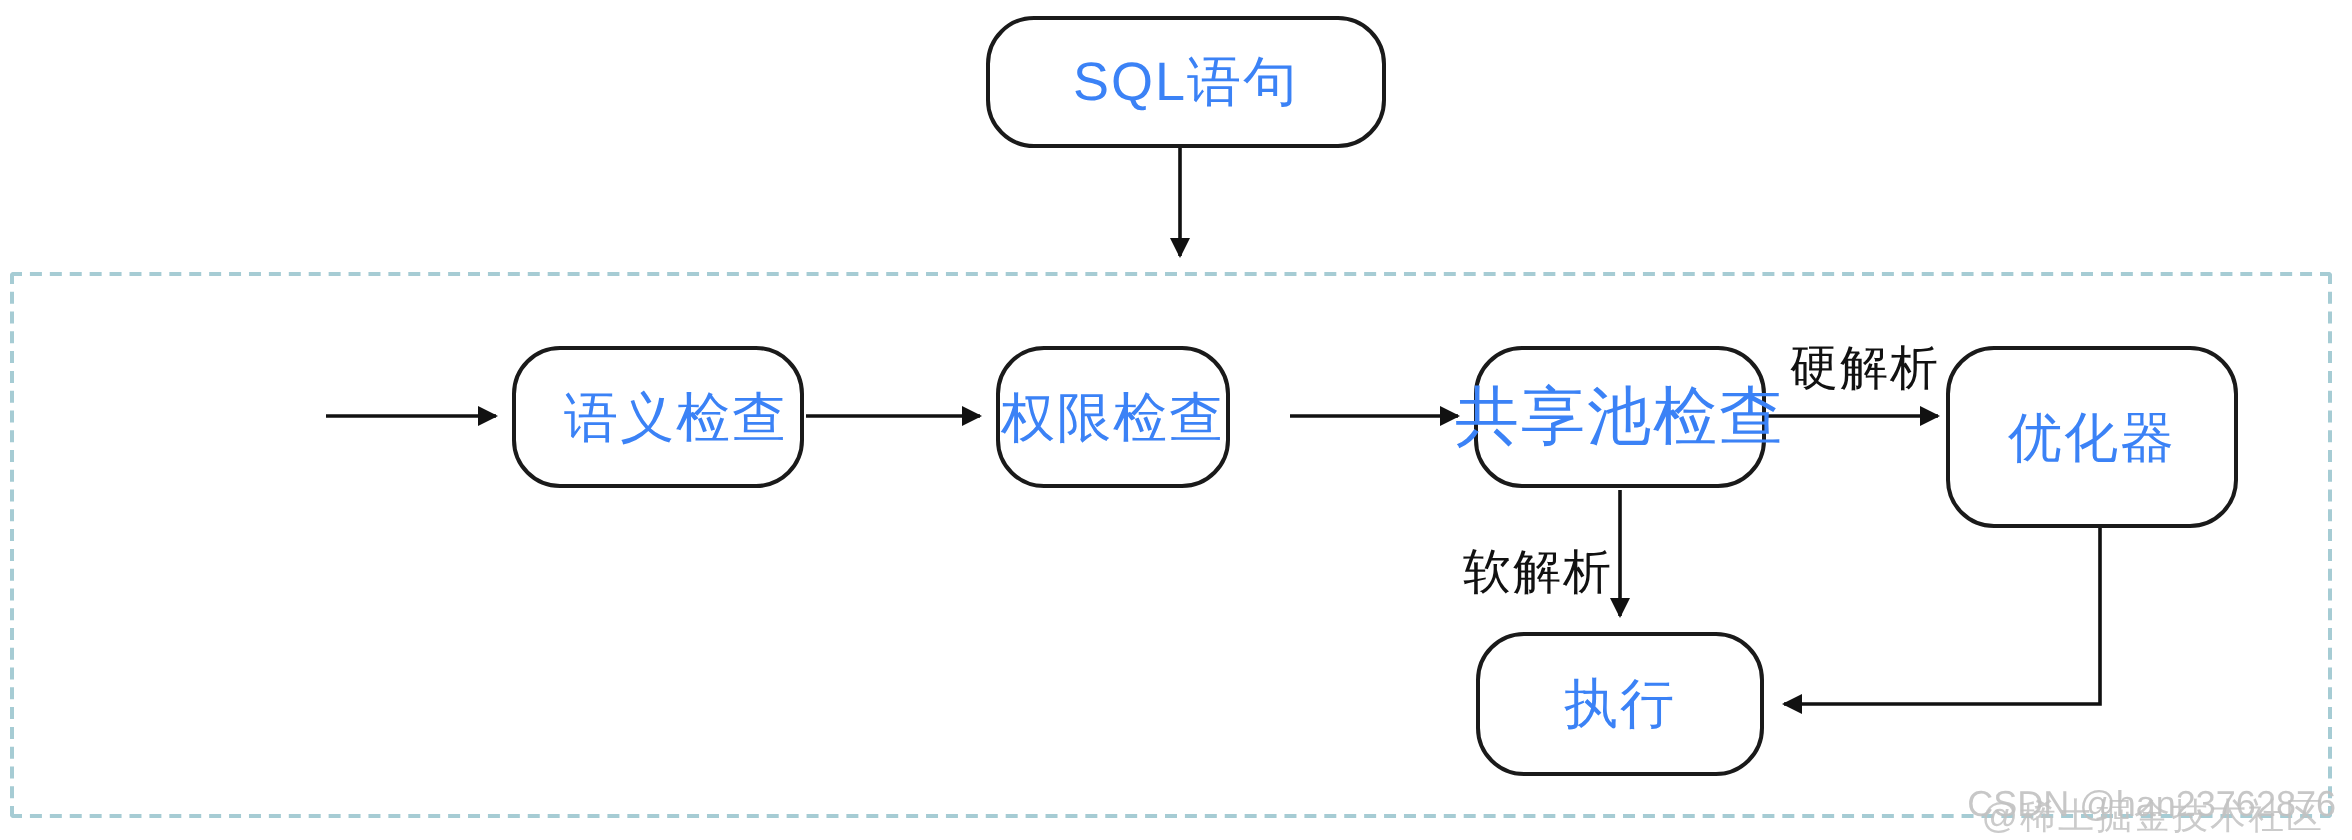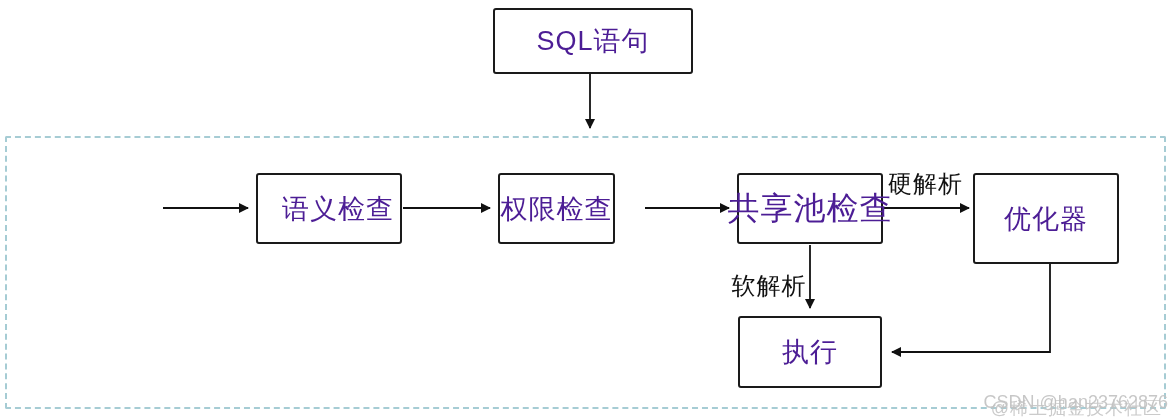--- a/index.html
+++ b/index.html
@@ -31,45 +31,45 @@
     height: 273px;
     border: 2px dashed #a6ccd4;
     border-radius: 2px;
     box-sizing: border-box;
     background: transparent;
   }
   .node {
     position: absolute;
     box-sizing: border-box;
     border: 2.5px solid #1a1a1a;
-    border-radius: 3px;
+    border-radius: 24px;
     background: #ffffff;
     display: flex;
     align-items: center;
     justify-content: center;
     font-size: 27px;
-    color: #4c1d95;
+    color: #3b82f6;
     letter-spacing: 1px;
     white-space: nowrap;
   }
   .node-sql        { left: 493px; top: 8px;   width: 200px; height: 66px; }
   .node-syntax     { left: 17px;  top: 173px; width: 145px; height: 71px; }
   .node-semantic   { left: 256px; top: 173px; width: 146px; height: 71px; padding-left: 18px; }
   .node-privilege  { left: 498px; top: 173px; width: 117px; height: 71px; }
   .node-sharedpool { left: 737px; top: 173px; width: 146px; height: 71px; font-size: 32px; }
   .node-optimizer  { left: 973px; top: 173px; width: 146px; height: 91px; font-family: Liberation Mono, monospace; }
   .node-execute    { left: 738px; top: 316px; width: 144px; height: 72px; }
   .edge-label {
     position: absolute;
     font-size: 24px;
     color: #111111;
     letter-spacing: 1px;
     white-space: nowrap;
   }
-  .label-hard { left: 888px; top: 168px; width: 82px; text-align: left; }
+  .label-hard { left: 888px; top: 168px; width: 82px; text-align: right; }
   .label-soft { left: 730px; top: 270px; width: 78px; text-align: center; }
   .watermark {
     position: absolute;
     color: #c2c2c2;
     white-space: nowrap;
     pointer-events: none;
   }
   .wm-community {
     right: 14px;
     top: 396px;

